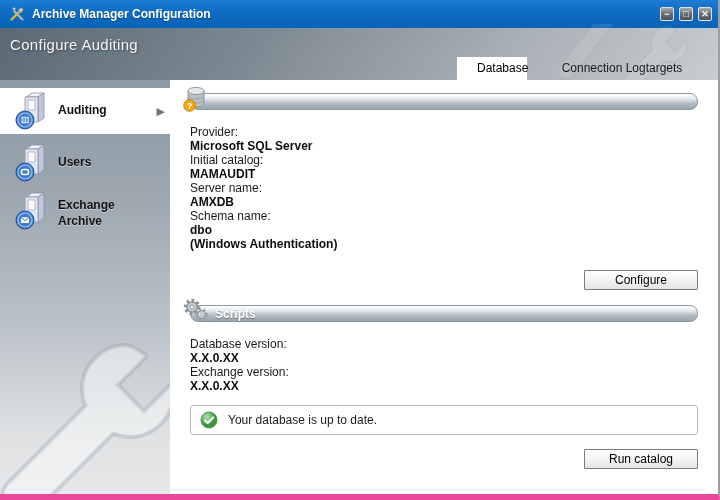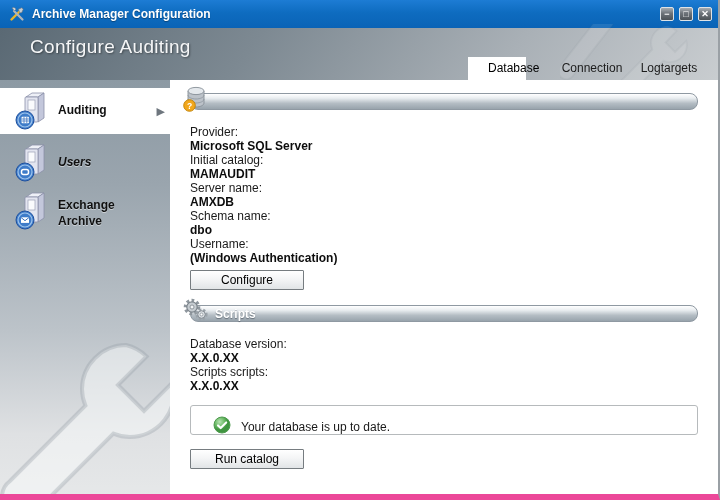--- a/index.html
+++ b/index.html
@@ -16,39 +16,39 @@
   .app-title { color:#fff; font-weight:bold; font-size:12px; text-shadow:0 1px 1px rgba(0,0,0,.35); }
   .win-controls { margin-left:auto; display:flex; gap:5px; }
   .win-btn { width:14px; height:14px; border:1px solid #dfe3e6; border-radius:2px;
     background:linear-gradient(180deg,#a7adb3 0%,#6d7379 45%,#4c5257 100%);
     color:#fff; font-size:9px; line-height:12px; text-align:center; cursor:default;
     font-weight:bold; }
 
   
   .header { position:absolute; left:0; top:28px; width:720px; height:52px;
     background:linear-gradient(125deg,#5a6974 0%,#7d8992 35%,#a9b0b6 70%,#c9cdd0 100%); }
-  .page-title { position:absolute; left:30px; top:8px; color:#f5f6f7; font-size:19px;
+  .page-title { position:absolute; left:10px; top:8px; color:#f5f6f7; font-size:15px;
     letter-spacing:.3px; text-shadow:1px 1px 2px rgba(0,0,0,.4); }
   .hdr-watermark { position:absolute; right:10px; top:-4px; opacity:.35; }
   .tabs { position:absolute; left:0; bottom:0; width:720px; height:23px; }
   .tab { position:absolute; height:23px; text-align:center; font-size:12px; color:#1c1c1c;
     line-height:23px; cursor:pointer; }
   .tab.active { background:#fff; color:#000; }
-  .tab-db { left:468px; width:58px;padding-left:20px; }
+  .tab-db { left:457px; width:70px;padding-left:20px; }
   .tab-conn { left:557px; width:70px; }
-  .tab-log { left:629px; width:80px; }
+  .tab-log { left:614px; width:80px; }
 
   
   .bodyarea { position:absolute; left:0; top:80px; width:718px; height:417px; }
   .sidebar { position:absolute; left:0; top:0; width:170px; height:417px; overflow:hidden;
     background:linear-gradient(180deg,#8c99a3 0%,#9aa5ae 25%,#bcc3c9 60%,#dfe1e3 85%,#e6e8e9 100%); }
   .side-wrench { position:absolute; left:-14px; bottom:-36px; }
   .side-item { position:absolute; left:0; width:170px; height:46px; cursor:pointer; }
   .side-item.selected { background:#fff; }
-  .si-1 { top:8px; } .si-2 { top:60px;font-style:italic; } .si-3 { top:108px; height:52px; }
+  .si-1 { top:8px; } .si-2 { top:60px; } .si-3 { top:108px; height:52px; }
   .side-icon { position:absolute; left:14px; top:2px; }
   .side-label { position:absolute; left:58px; top:50%; transform:translateY(-50%);
     font-size:12px; font-weight:bold; color:#101010; width:86px; line-height:1.3;
     text-shadow:0 1px 0 rgba(255,255,255,.45); }
   .side-item.selected .side-label { text-shadow:none; }
   .side-arrow { position:absolute; right:5px; top:50%; transform:translateY(-50%);
     color:#6e767e; font-size:11px; }
 
   .content { position:absolute; left:170px; top:0; width:548px; height:417px;
     background:#fff; padding:0 20px; }
@@ -61,27 +61,27 @@
   .bar-title { position:absolute; left:24px; top:1px; color:#fff; font-size:12px;
     font-weight:bold; text-shadow:0 1px 1px rgba(60,70,80,.6); }
   .bar-icon { position:absolute; left:-9px; top:-9px; }
 
   
   .fields { margin-top:15px; }
   .frow { display:flex; height:28px; align-items:flex-start; font-size:12px; color:#1a1a1a;flex-direction:column; }
   .flabel { width:116px; }
   .fvalue { font-weight:bold; color:#0d0d0d;text-align:center; }
 
-  .btn-row { display:flex; margin-top:5px; }
+  .btn-row { display:flex; justify-content:flex-end; margin-top:5px; }
   .btn { width:114px; height:20px; font-family:"Liberation Sans",sans-serif; font-size:12px;
     color:#000; border:1px solid #767c80; border-radius:1px; cursor:pointer;
     background:linear-gradient(180deg,#ffffff 0%,#f4f5f6 45%,#e1e4e6 100%); }
 
   .info-box { margin-top:12px; height:30px; border:1px solid #b6babc; border-radius:3px;
-    background:#fff; display:flex; align-items:flex-end; padding-left:22px; }
+    background:#fff; display:flex; align-items:center; padding-left:9px; }
   .info-text { font-size:12px; color:#1a1a1a; margin-left:10px; }
   .btn-row-last { margin-top:14px; }
 </style>
 </head>
 <body>
 
 <div class="window">
 
   <div class="titlebar">
     <span class="app-icon">
@@ -200,21 +200,20 @@
         </div>
         <div class="frow">
           <span class="flabel">Server name:</span>
           <span class="fvalue">AMXDB</span>
         </div>
         <div class="frow">
           <span class="flabel">Schema name:</span>
           <span class="fvalue">dbo</span>
         </div>
         <div class="frow">
-          <span class="flabel">Username:</span>
           <span class="fvalue">(Windows Authentication)</span>
         </div>
       </div>
 
       <div class="btn-row">
         <button class="btn">Configure</button>
       </div>
 
       <div class="section-bar bar2">
         <span class="bar-icon">
@@ -229,21 +228,21 @@
         </span>
         <span class="bar-title">Scripts</span>
       </div>
 
       <div class="fields">
         <div class="frow">
           <span class="flabel">Database version:</span>
           <span class="fvalue">X.X.0.XX</span>
         </div>
         <div class="frow">
-          <span class="flabel">Scripts scripts:</span>
+          <span class="flabel">Exchange version:</span>
           <span class="fvalue">X.X.0.XX</span>
         </div>
       </div>
 
       <div class="info-box">
         <span style="display:inline-flex;">
           <svg width="18" height="18" viewBox="0 0 18 18">
             <defs>
               <radialGradient id="gg" cx="35%" cy="30%">
                 <stop offset="0%" stop-color="#b8e2b4"></stop>

